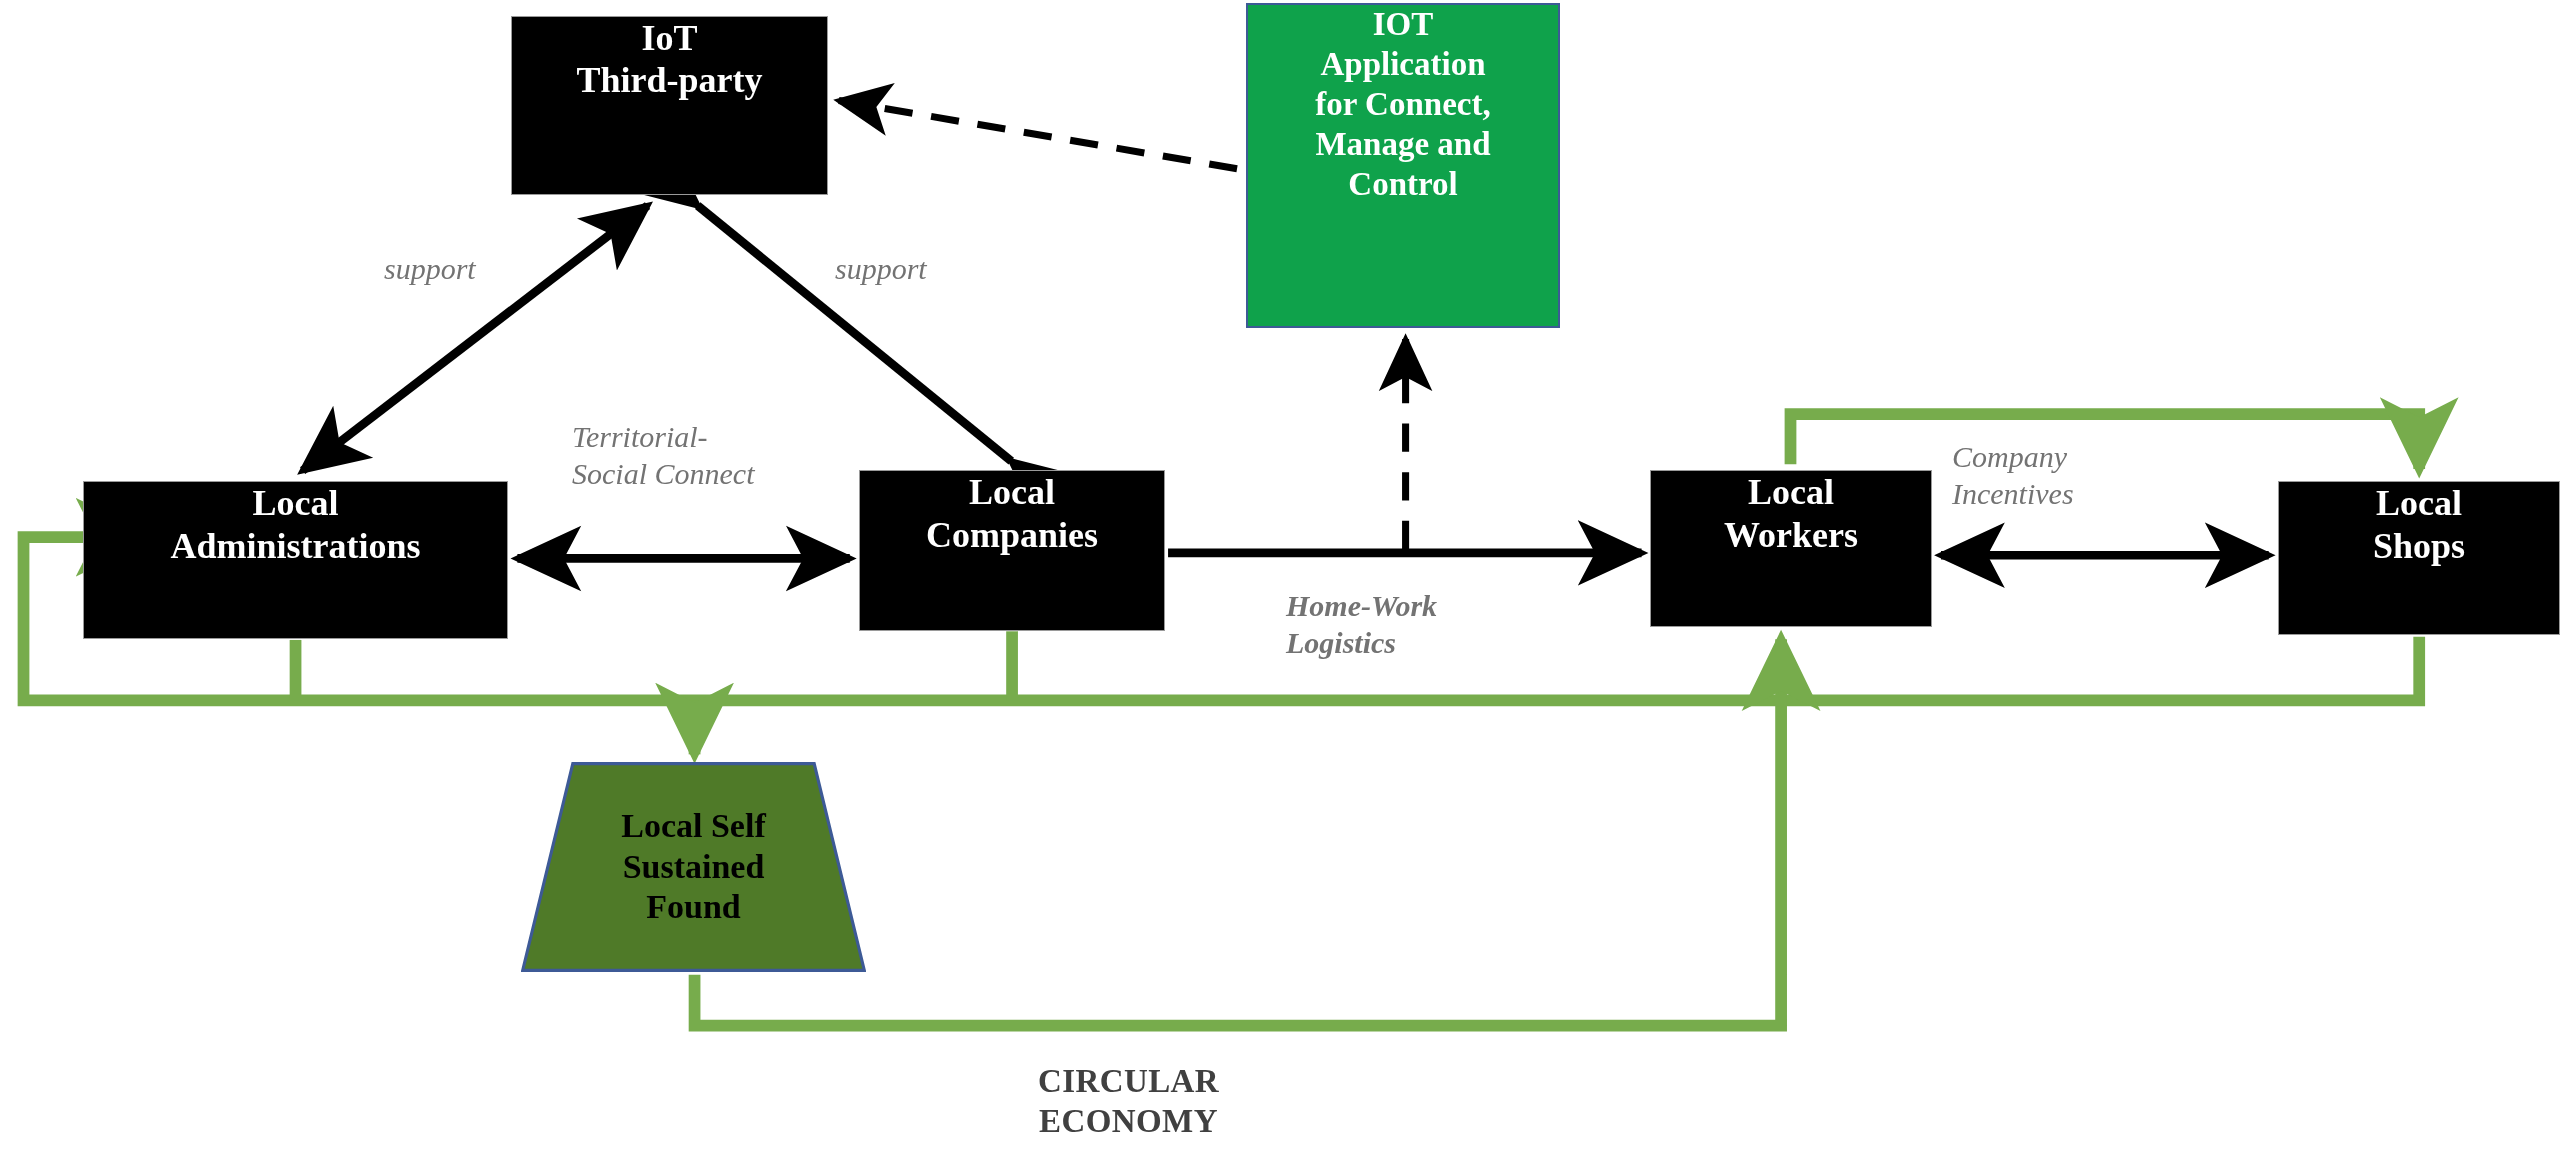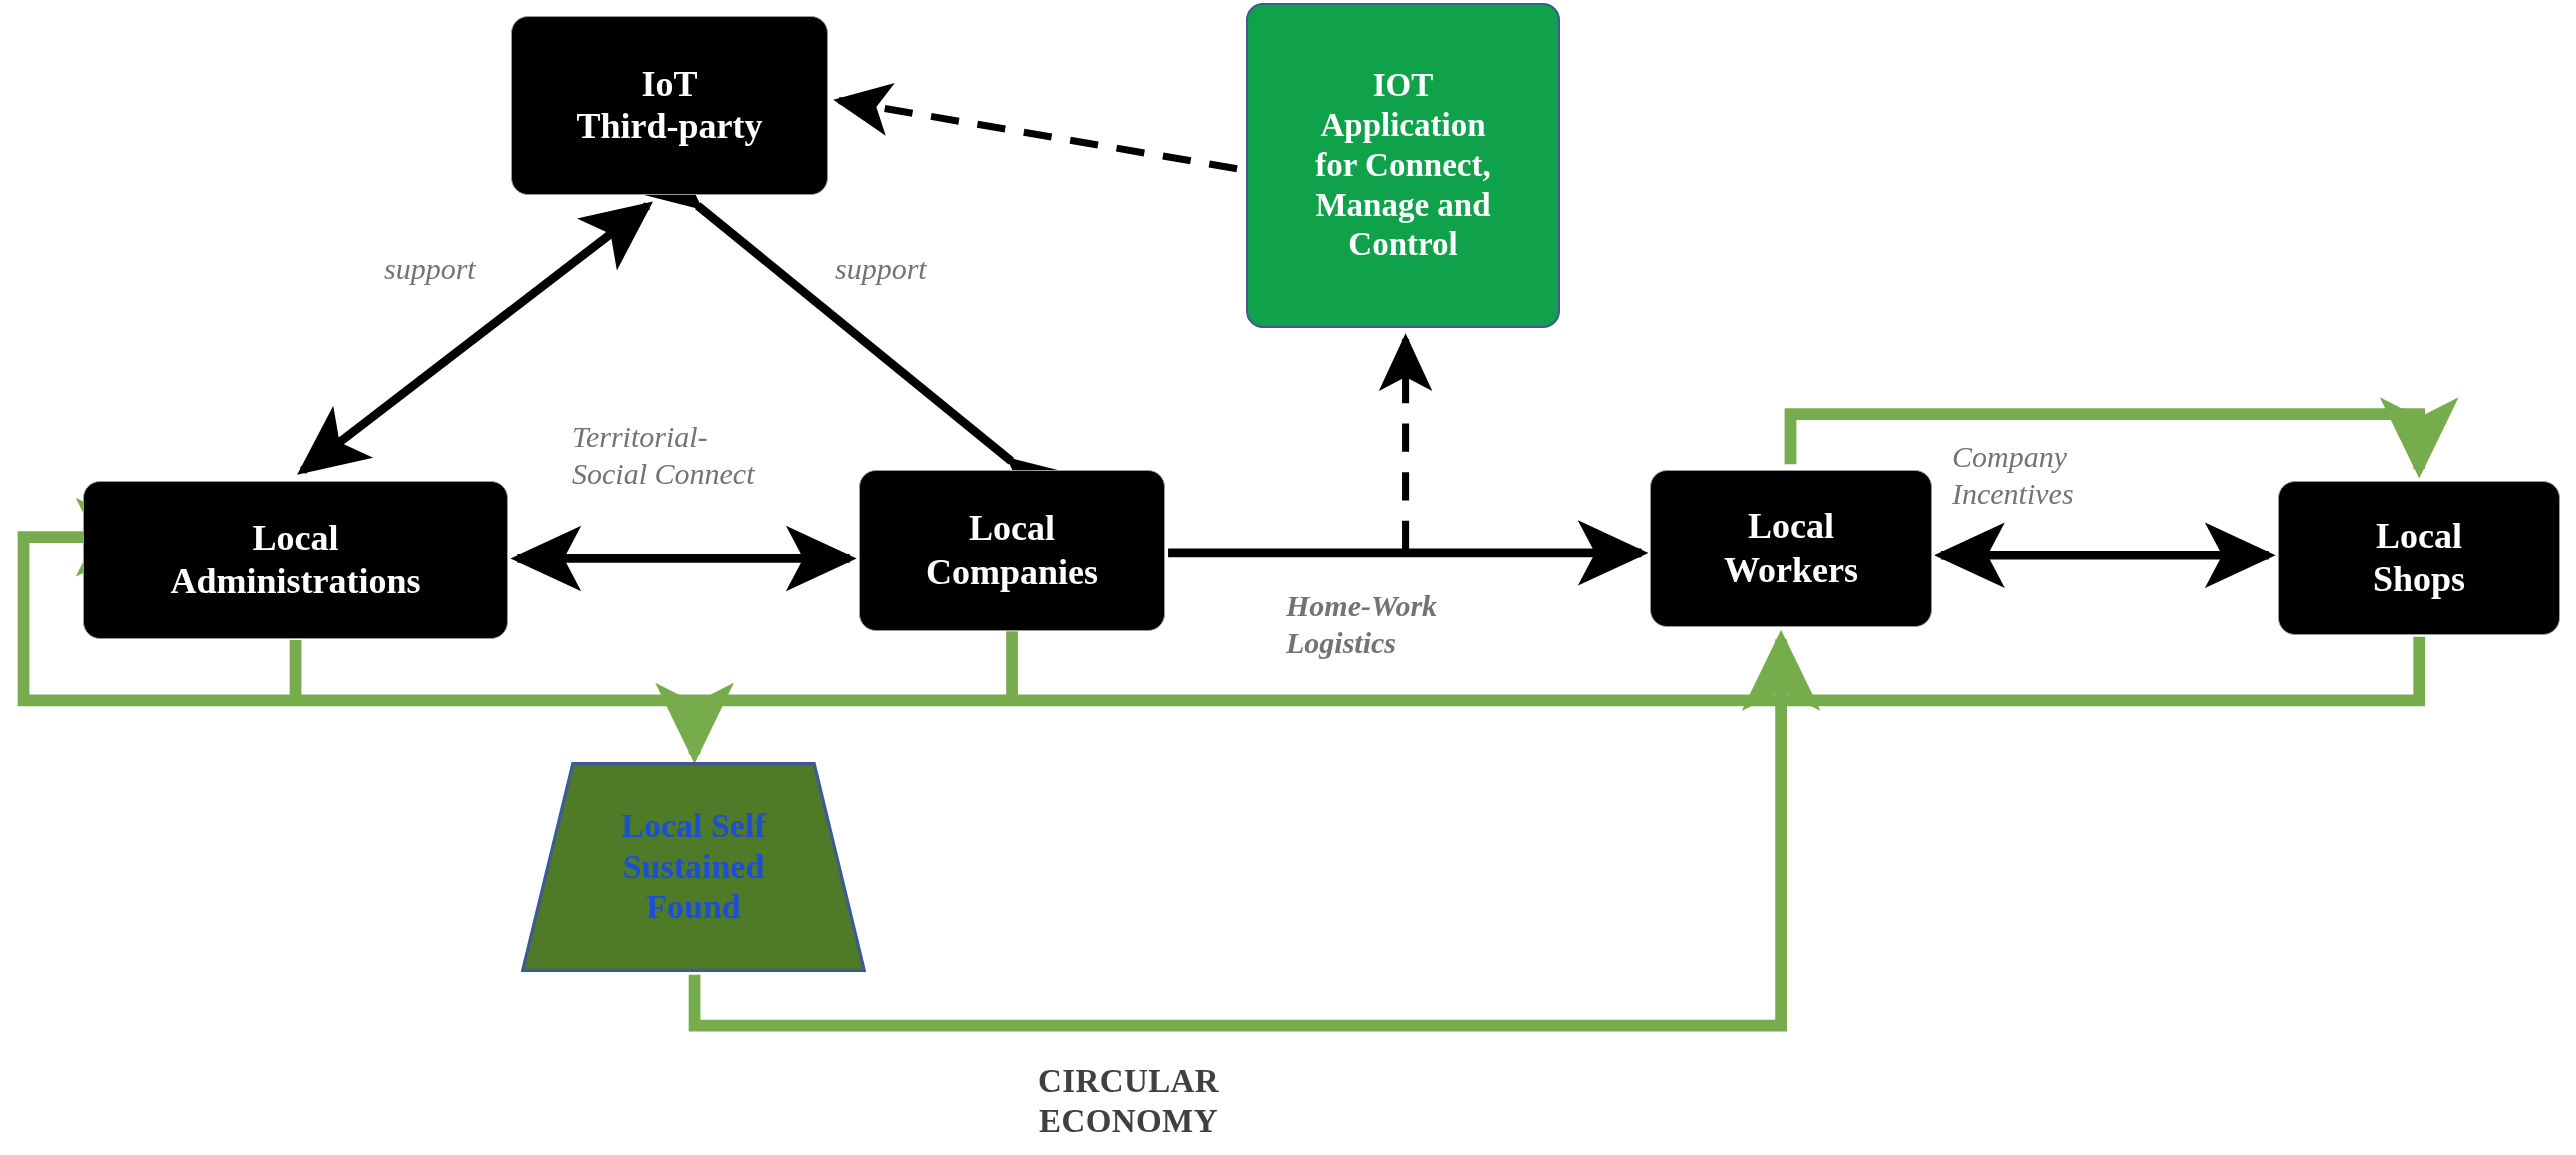--- a/index.html
+++ b/index.html
@@ -21,26 +21,24 @@
   #wires {
     position: absolute;
     left: 0;
     top: 0;
     width: 2576px;
     height: 1156px;
   }
   .node {
     position: absolute;
     display: flex;
-    align-items: center;
     justify-content: center;
     text-align: center;
     box-sizing: border-box;
     z-index: 5;
-    border-radius: 17px;
   }
   .node .label {
     display: block;
     width: 100%;
     white-space: pre-line;
   }
   .node-black {
     background: #000000;
     border: 1.6px solid #9a9a9a;
     color: #ffffff;
@@ -64,21 +62,21 @@
   .trapezoid-wrap .label {
     position: absolute;
     left: 0;
     top: 0;
     width: 100%;
     height: 100%;
     display: flex;
     align-items: center;
     justify-content: center;
     text-align: center;
-    color: #1d4ed8;
+    color: #000000;
     font-weight: bold;
     white-space: pre-line;
     z-index: 2;
   }
   .edge-label {
     position: absolute;
     font-style: italic;
     color: #737373;
     text-align: left;
     white-space: pre-line;

